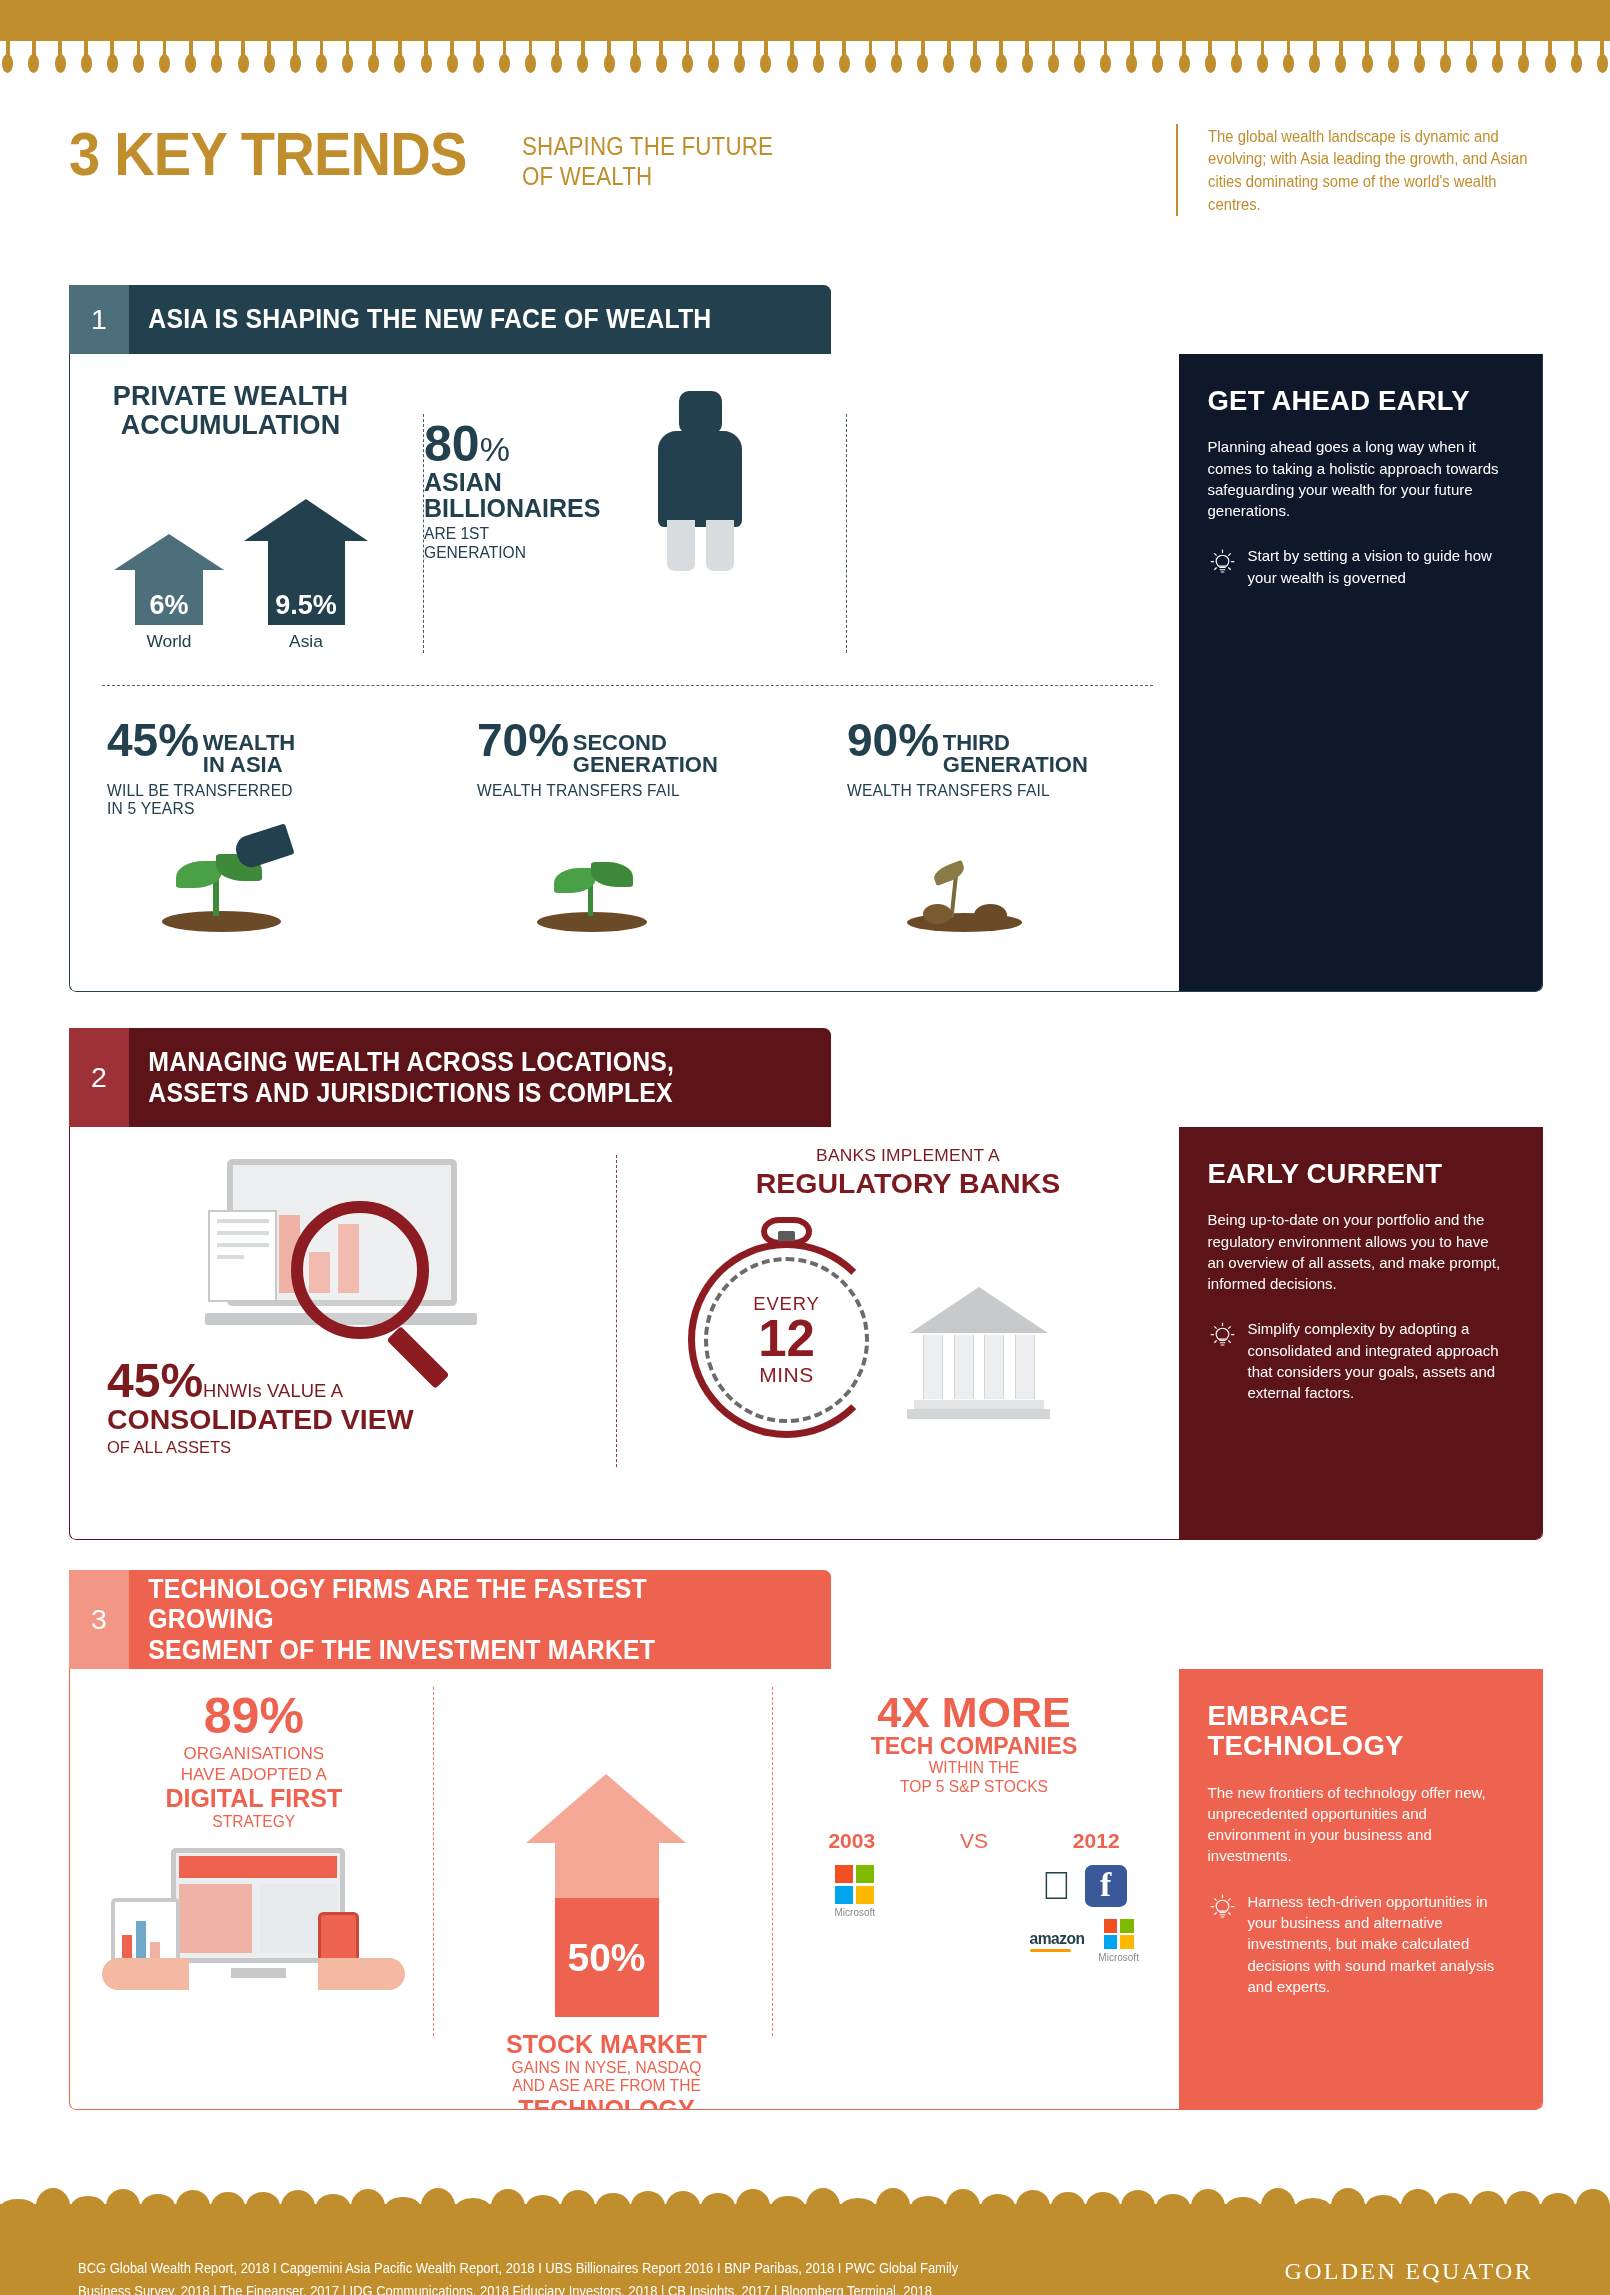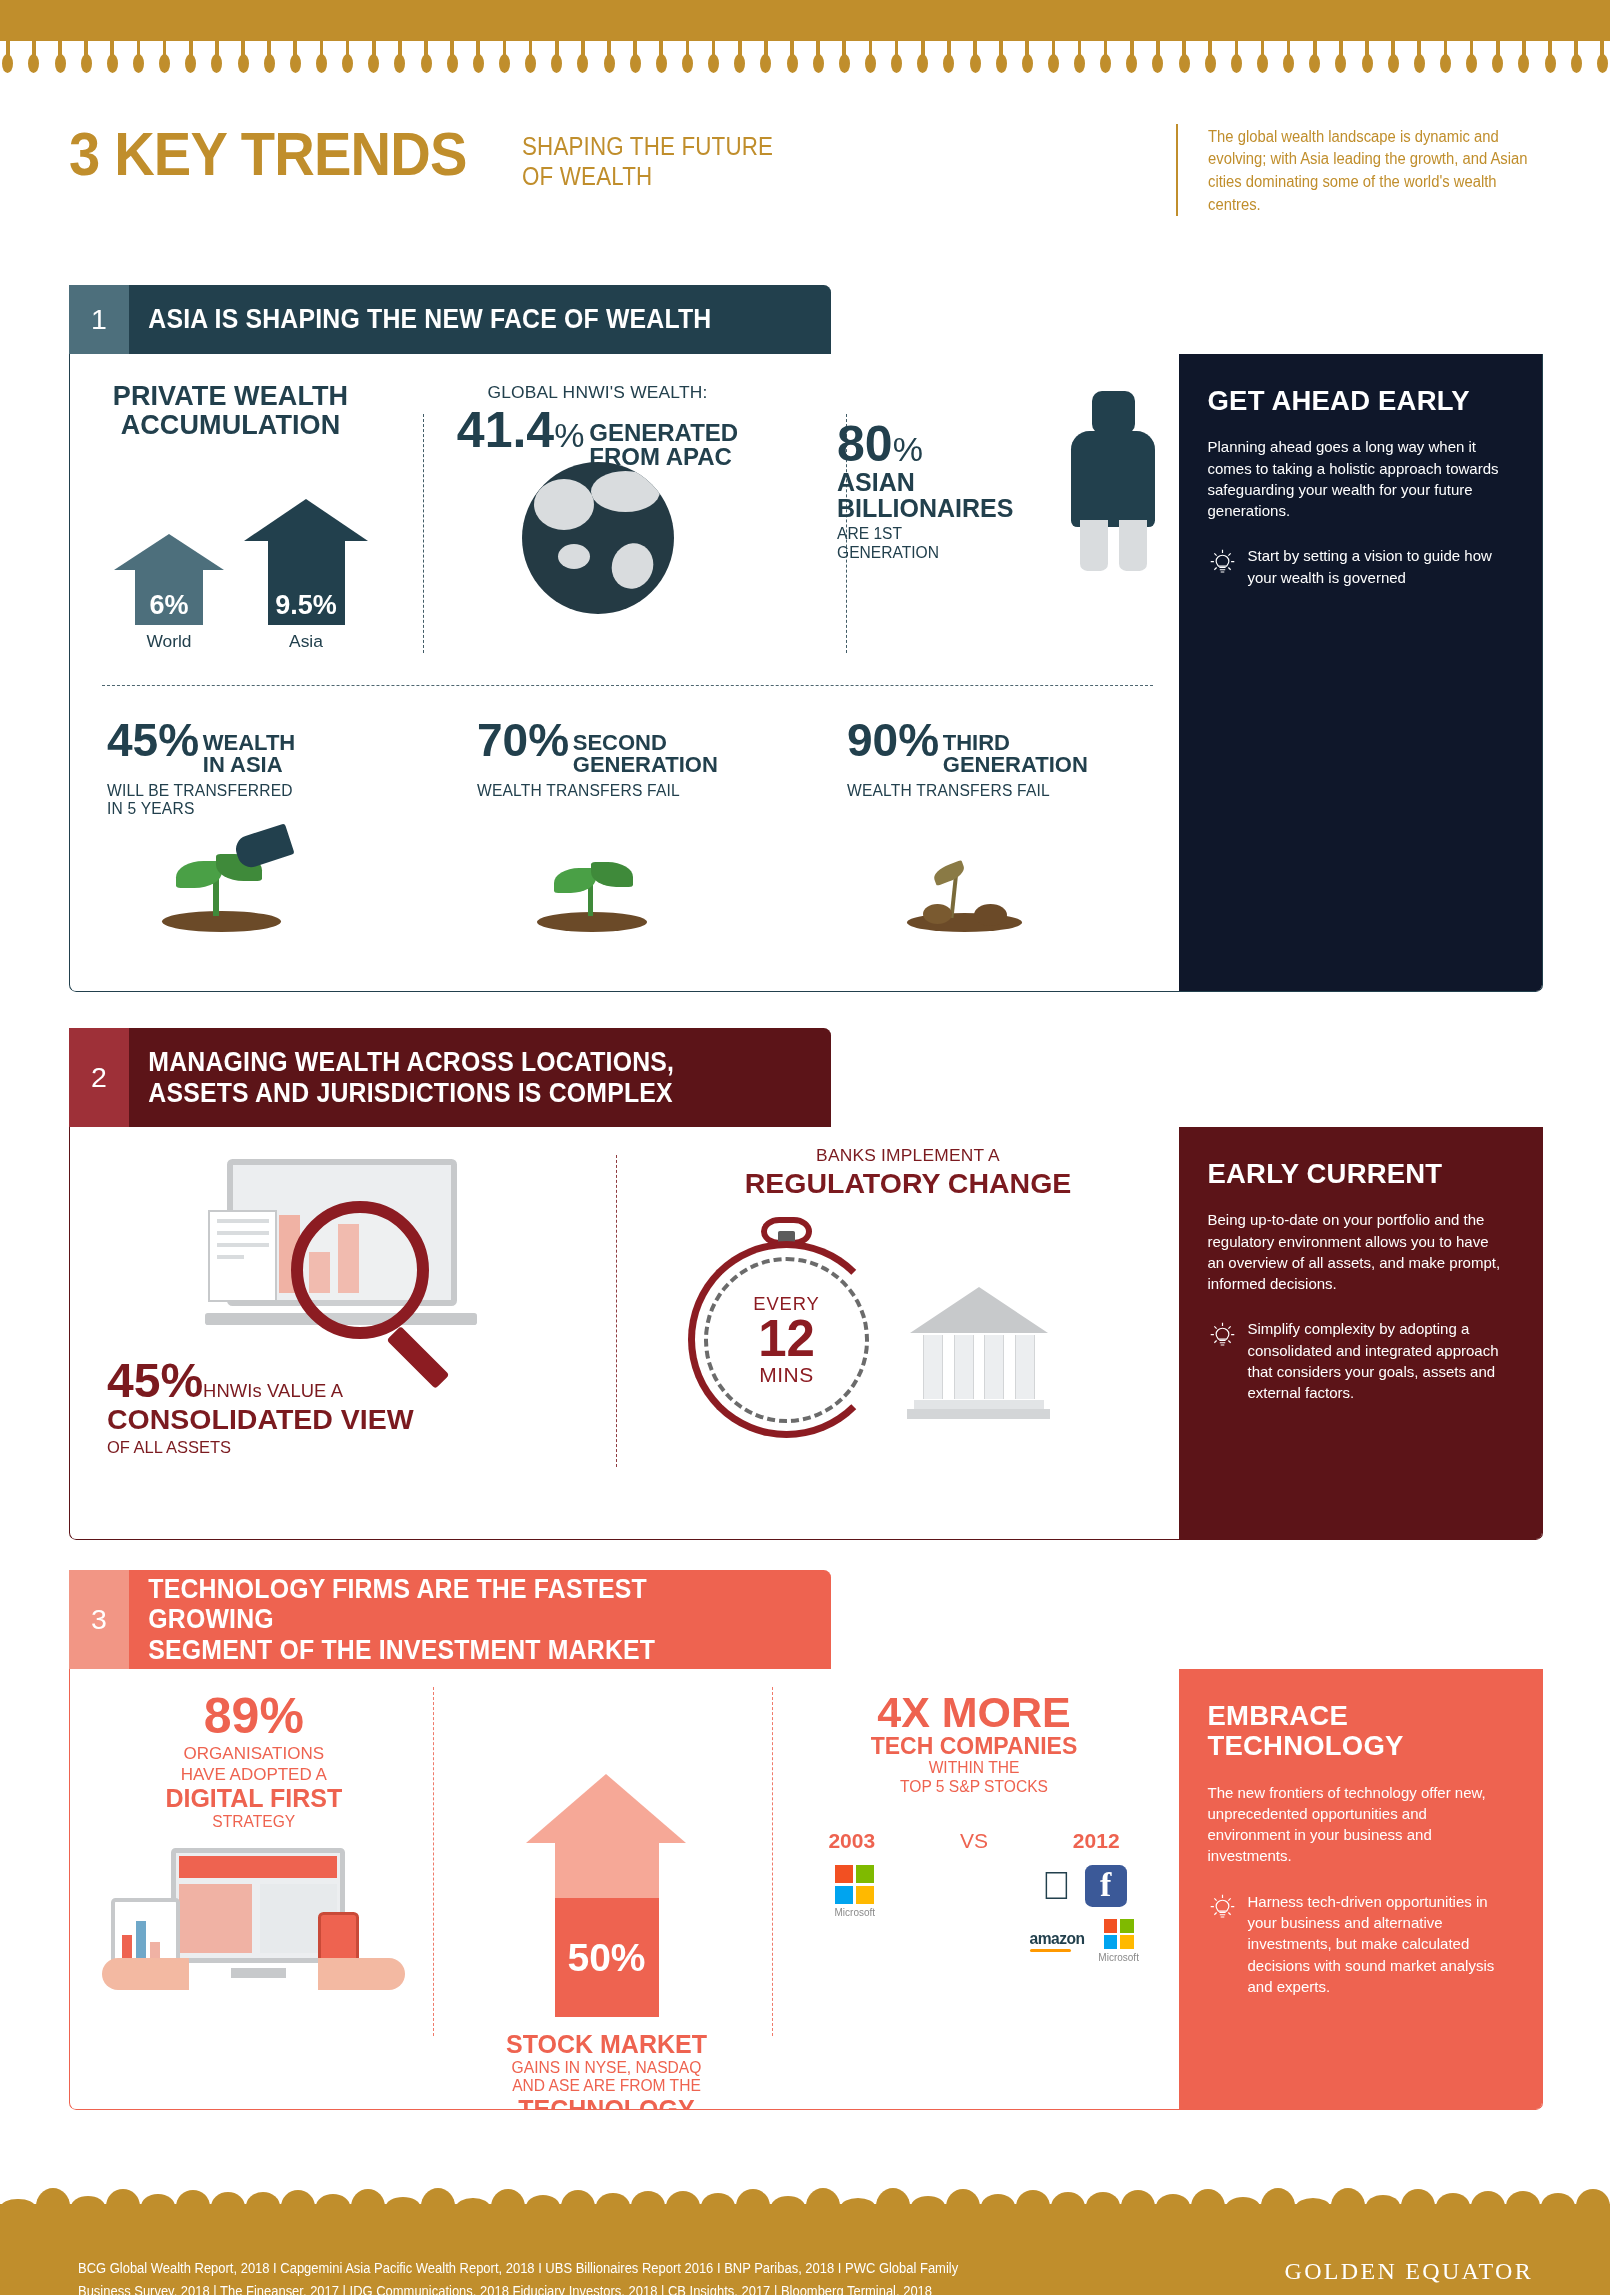--- a/index.html
+++ b/index.html
@@ -276,36 +276,20 @@
               <div style="width:77px;margin:0 auto;height:84px;background:#22404d;display:flex;align-items:flex-end;justify-content:center;">
                 <span style="color:#fff;font-size:27px;font-weight:bold;padding-bottom:3.7px;">9.5%</span>
               </div>
               <div style="margin-top:5.5px;font-size:17.4px;">Asia</div>
             </div>
           </div>
         </div>
 
         <div class="vdiv" style="left:353px;"></div>
 
-        <div class="col-globe">
-          <div class="tiny-cap">GLOBAL HNWI'S WEALTH:</div>
-          <div style="margin-top:2.8px;">
-            <span class="big-stat">41.4</span><span class="big-stat pct">%</span>
-            <span class="inline-lbl">
-              <span style="display:block">GENERATED</span>
-              <span style="display:block">FROM APAC</span>
-            </span>
-          </div>
-          <div class="globe">
-            <span class="land" style="left:12px;top:17.4px;width:60px;height:51px;"></span>
-            <span class="land" style="left:69px;top:9.2px;width:69px;height:41px;"></span>
-            <span class="land" style="left:90px;top:81px;width:41px;height:46px;transform:rotate(20deg);"></span>
-            <span class="land" style="left:36px;top:82px;width:32px;height:25px;"></span>
-          </div>
-        </div>
 
         <div class="vdiv" style="left:776px;"></div>
 
         <div class="col-bill">
           <div style="padding-left:33px;padding-top:37px;">
             <div><span class="big-stat">80</span><span class="big-stat pct">%</span></div>
             <div style="font-size:25px;font-weight:bold;line-height:1.06;">ASIAN</div>
             <div style="font-size:25px;font-weight:bold;line-height:1.06;">BILLIONAIRES</div>
             <div style="font-size:15.6px;line-height:1.2;margin-top:3.7px;">ARE 1ST</div>
             <div style="font-size:15.6px;line-height:1.2;">GENERATION</div>
@@ -413,21 +397,21 @@
           <div class="red"><span class="s2-stat">45</span><span class="s2-stat pct">%</span><span class="s2-inline">HNWIs VALUE A</span></div>
           <div class="s2-ln2 red">CONSOLIDATED VIEW</div>
           <div class="s2-ln3 red">OF ALL ASSETS</div>
         </div>
       </div>
 
       <div class="vdiv" style="left:546px; top:27.5px; height:312px; border-color:#7b1a1f;"></div>
 
       <div class="s2-colB">
         <div class="tiny-cap red" style="font-size:17.4px;">BANKS IMPLEMENT A</div>
-        <div class="red" style="font-size:28.5px;font-weight:bold;line-height:1.1;margin-top:1.8px;">REGULATORY CHANGE</div>
+        <div class="red" style="font-size:28.5px;font-weight:bold;line-height:1.1;margin-top:1.8px;">REGULATORY BANKS</div>
 
         <div class="watch">
           <div class="watch-top"></div>
           <div class="watch-btn"></div>
           <div class="watch-ring gap"></div>
           <div class="watch-inner"></div>
           <div class="watch-txt">
             <span class="w-every">EVERY</span>
             <span class="w-12">12</span>
             <span class="w-mins">MINS</span>

